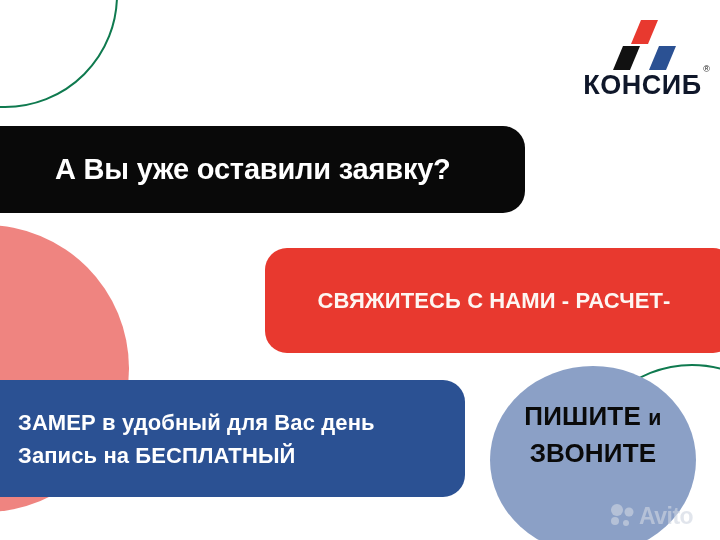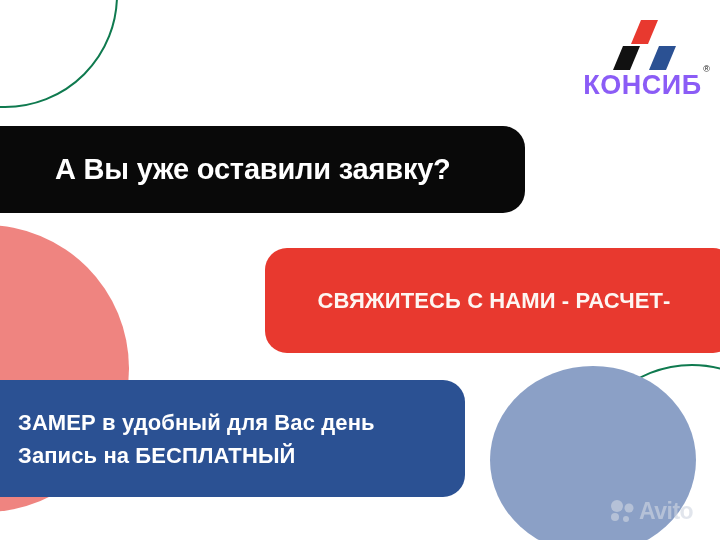--- a/index.html
+++ b/index.html
@@ -76,21 +76,21 @@
   }
   #logo-wordmark {
     position: absolute;
     left: 0px;
     top: 52px;
     width: 135px;
     text-align: center;
     font-size: 27px;
     font-weight: 700;
     letter-spacing: 0.5px;
-    color: #8b5cf6;
+    color: #0f172a;
     line-height: 1;
   }
   #logo-reg {
     position: absolute;
     right: 0px;
     top: 45px;
     font-size: 9px;
     color: #111111;
     line-height: 1;
   }
@@ -178,21 +178,21 @@
   .em-lower { font-size: 0.82em; }
 
   
   #avito-watermark {
     position: absolute;
     left: 610px;
     top: 500px;
     width: 104px;
     height: 32px;
     display: flex;
-    align-items: flex-start;
+    align-items: center;
     gap: 3px;
     opacity: 0.62;
   }
   #avito-watermark .wm-text {
     font-size: 23px;
     font-weight: 700;
     color: #cfd6e2;
     letter-spacing: -0.5px;
     line-height: 1;
   }
@@ -225,20 +225,24 @@
 
   <div class="panel" id="panel-red">
     <div class="line">СВЯЖИТЕСЬ С НАМИ - РАСЧЕТ-</div>
   </div>
 
   <div class="panel" id="panel-blue">
     <div class="line">ЗАМЕР в удобный для Вас день</div>
     <div class="line">Запись на БЕСПЛАТНЫЙ</div>
   </div>
 
+  <div id="panel-circle-text">
+    <div class="line"><span>ПИШИТЕ </span><span class="em-lower">и</span></div>
+    <div class="line">ЗВОНИТЕ</div>
+  </div>
 
   <div id="avito-watermark">
     <svg width="26" height="24" viewBox="0 0 26 24" xmlns="http://www.w3.org/2000/svg">
       <circle cx="7" cy="6" r="6" fill="#cfd6e2"></circle>
       <circle cx="19" cy="8" r="4.5" fill="#cfd6e2"></circle>
       <circle cx="5" cy="17" r="4" fill="#cfd6e2"></circle>
       <circle cx="16" cy="19" r="3" fill="#cfd6e2"></circle>
     </svg>
     <span class="wm-text">Avito</span>
   </div>

